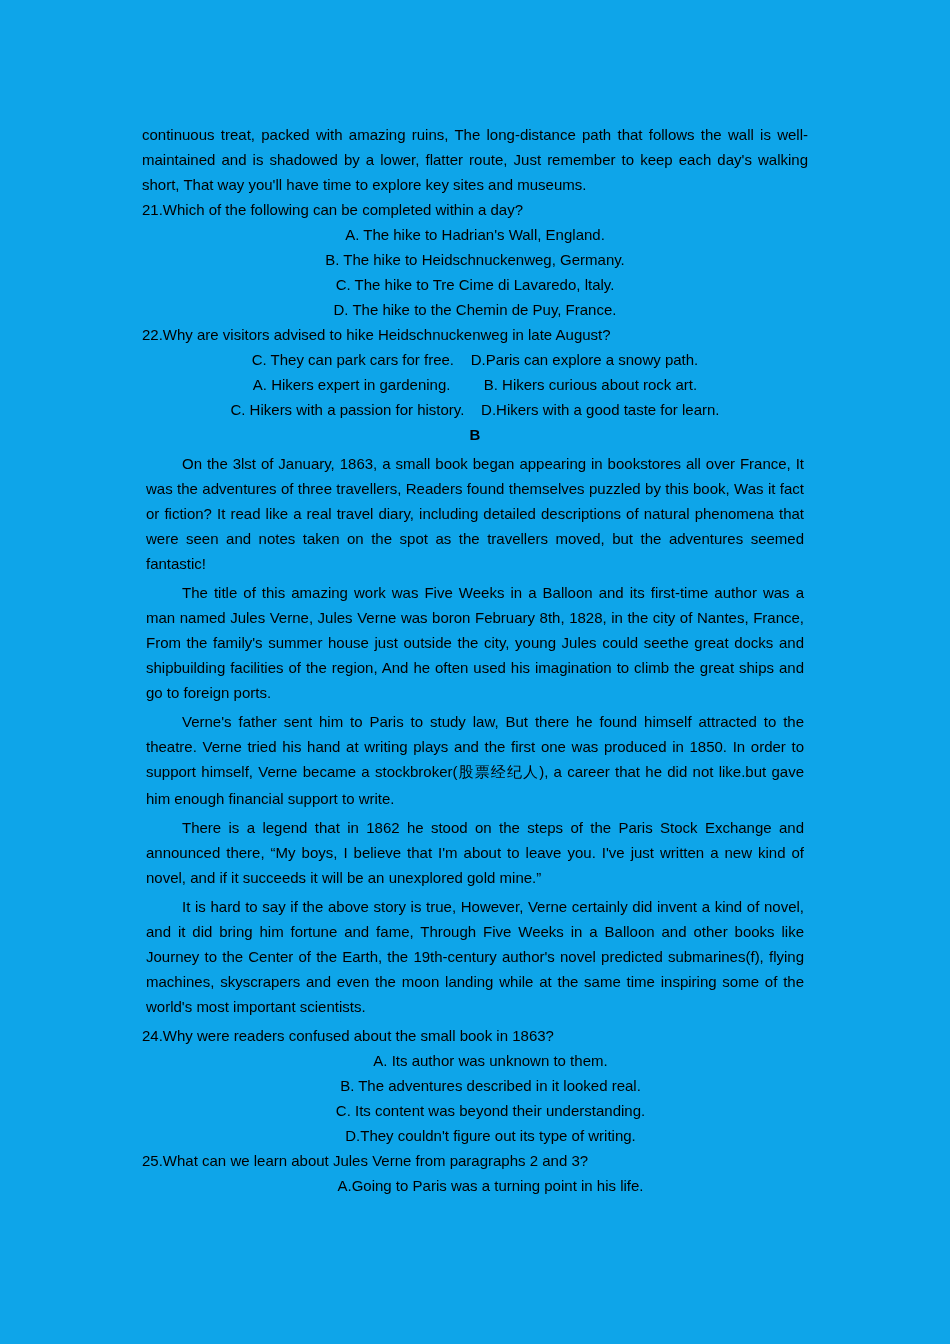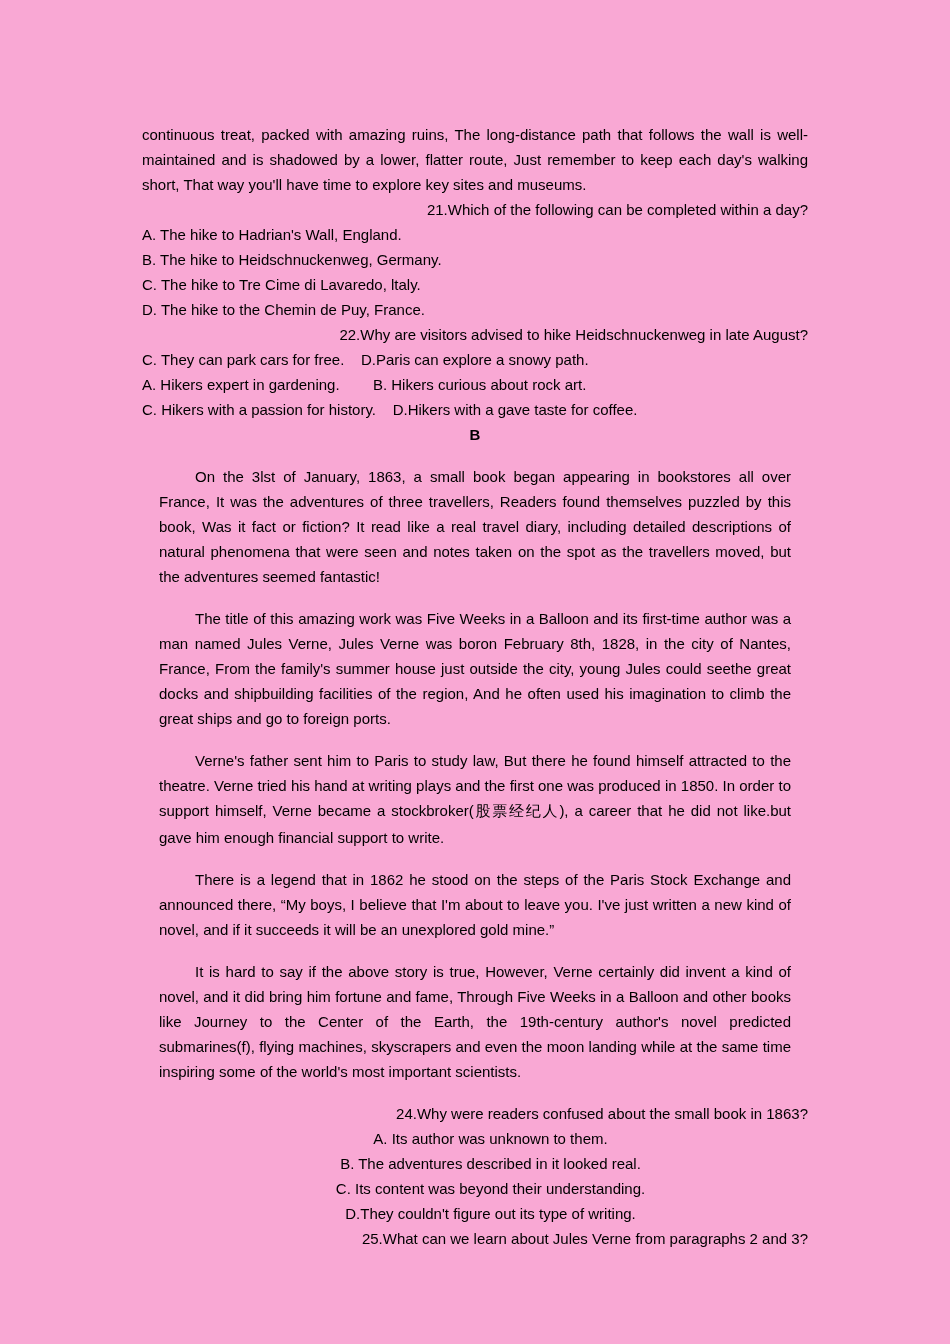--- a/index.html
+++ b/index.html
@@ -11,61 +11,61 @@
     width: 950px;
     height: 1344px;
     font-family: "Liberation Serif", "DejaVu Serif", serif;
     color: #000000;
     overflow: hidden;
   }
   .page {
     position: relative;
     width: 950px;
     height: 1344px;
-    background: #f9a8d4;
+    background: #0ea5e9;
     box-sizing: border-box;
     padding: 122px 142px 0 142px;
   }
   .doc {
     width: 666px;
     font-family: "Liberation Sans", "DejaVu Sans", sans-serif;
     font-size: 15px;
     line-height: 25px;
     color: #000000;
   }
 
   
   .para {
     text-align: justify;
     text-justify: inter-word;
     text-indent: 36px;
-    margin: 17px;
+    margin: 4px;
     line-height: 25px;
   }
   
   .para-cont {
     text-align: justify;
     text-justify: inter-word;
     text-indent: 0;
     margin: 0;
     line-height: 25px;
   }
 
   
   .q-line {
     margin: 0;
-    text-align: right;
+    text-align: left;
     text-indent: 0;
     line-height: 25px;
     white-space: pre;
   }
   
   .opt-line {
     margin: 0;
-    text-align: left;
+    text-align: center;
     text-indent: 0;
     line-height: 25px;
     white-space: pre;
   }
   
   .opt-indent {
     margin: 0;
     text-align: center;
     text-indent: 0;
     padding-left: 31px;
@@ -96,34 +96,35 @@
     <p class="q-line">21.Which of the following can be completed within a day?</p>
     <p class="opt-line">A. The hike to Hadrian's Wall, England.</p>
     <p class="opt-line">B. The hike to Heidschnuckenweg, Germany.</p>
     <p class="opt-line">C. The hike to Tre Cime di Lavaredo, ltaly.</p>
     <p class="opt-line">D. The hike to the Chemin de Puy, France.</p>
 
     <p class="q-line">22.Why are visitors advised to hike Heidschnuckenweg in late August?</p>
     <p class="opt-line">C. They can park cars for free.    D.Paris can explore a snowy path.</p>
 
     <p class="opt-line">A. Hikers expert in gardening.        B. Hikers curious about rock art.</p>
-    <p class="opt-line">C. Hikers with a passion for history.    D.Hikers with a gave taste for coffee.</p>
+    <p class="opt-line">C. Hikers with a passion for history.    D.Hikers with a good taste for learn.</p>
 
     <p class="section-label">B</p>
 
     <p class="para">On the 3lst of January, 1863, a small book began appearing in bookstores all over France, It was the adventures of three travellers, Readers found themselves puzzled by this book, Was it fact or fiction? It read like a real travel diary, including detailed descriptions of natural phenomena that were seen and notes taken on the spot as the travellers moved, but the adventures seemed fantastic!</p>
     <p class="para">The title of this amazing work was Five Weeks in a Balloon and its first-time author was a man named Jules Verne, Jules Verne was boron February 8th, 1828, in the city of Nantes, France, From the family's summer house just outside the city, young Jules could seethe great docks and shipbuilding facilities of the region, And he often used his imagination to climb the great ships and go to foreign ports.</p>
 
     <p class="para"><span>Verne's father sent him to Paris to study law, But there he found himself attracted to the theatre. Verne tried his hand at writing plays and the first one was produced in 1850. In order to support himself, Verne became a stockbroker(</span><span class="cn">股票经纪人</span><span>), a career that he did not like.but gave him enough financial support to write.</span></p>
 
     <p class="para">There is a legend that in 1862 he stood on the steps of the Paris Stock Exchange and announced there, “My boys, I believe that I'm about to leave you. I've just written a new kind of novel, and if it succeeds it will be an unexplored gold mine.”</p>
     <p class="para">It is hard to say if the above story is true, However, Verne certainly did invent a kind of novel, and it did bring him fortune and fame, Through Five Weeks in a Balloon and other books like Journey to the Center of the Earth, the 19th-century author's novel predicted submarines(f), flying machines, skyscrapers and even the moon landing while at the same time inspiring some of the world's most important scientists.</p>
 
     <p class="q-line">24.Why were readers confused about the small book in 1863?</p>
     <p class="opt-indent">A. Its author was unknown to them.</p>
     <p class="opt-indent">B. The adventures described in it looked real.</p>
     <p class="opt-indent">C. Its content was beyond their understanding.</p>
     <p class="opt-indent">D.They couldn't figure out its type of writing.</p>
 
     <p class="q-line">25.What can we learn about Jules Verne from paragraphs 2 and 3?</p>
+    <p class="opt-indent">A.Going to Paris was a turning point in his life.</p>
 
   </div>
 </div>
 
 </body></html>

